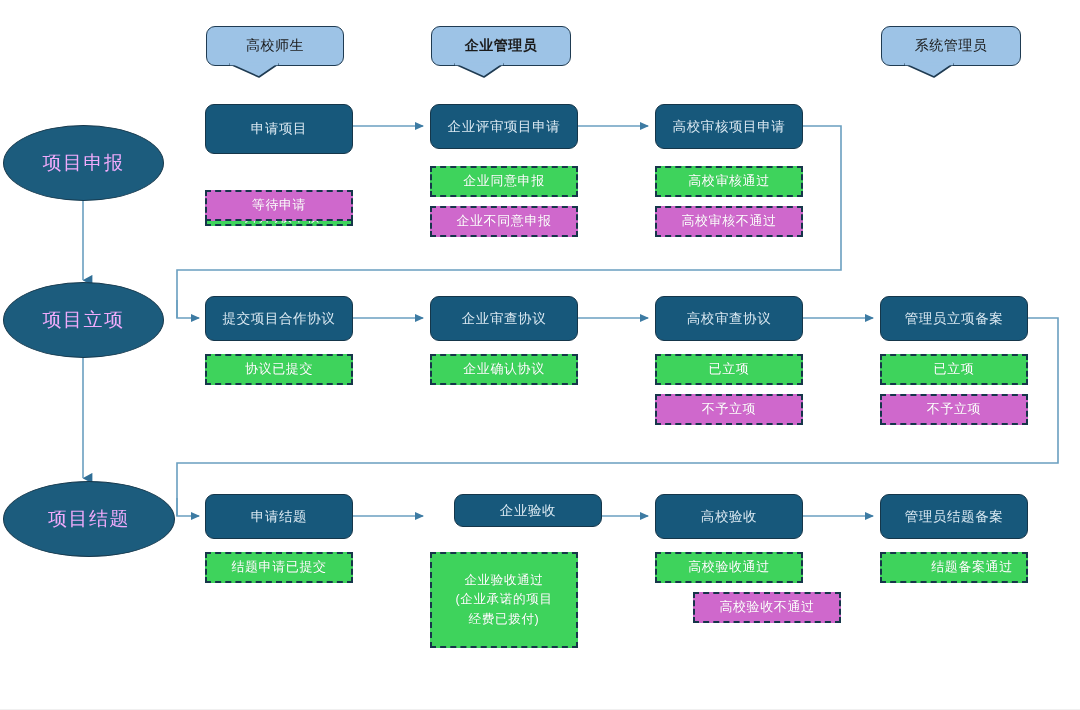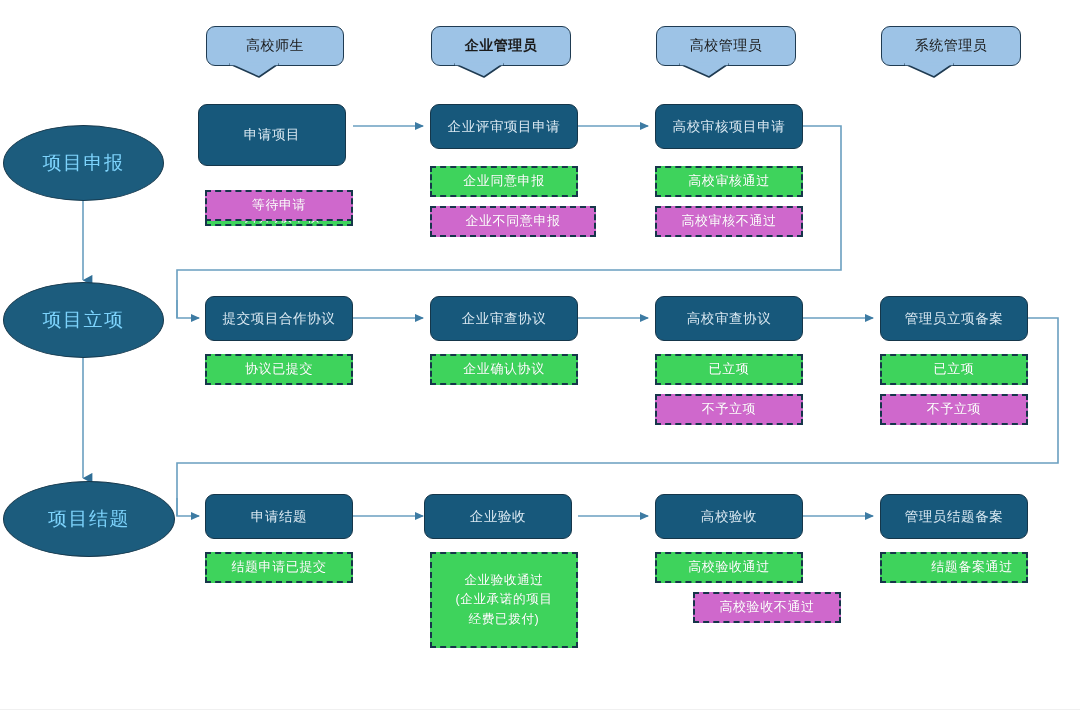--- a/index.html
+++ b/index.html
@@ -34,21 +34,21 @@
     width:50px;height:14px;
     overflow:visible;
   }
 
   
   .phase{
     position:absolute;
     background:#1c5c7d;
     border:1.8px solid #16384c;
     border-radius:50%;
-    color:#7dd3fc;
+    color:#f0abfc;
     font-size:19px;
     display:flex;align-items:center;justify-content:center;
     letter-spacing:1.5px;
     box-sizing:border-box;
   }
 
   
   .step{
     position:absolute;
     background:#17587b;
@@ -130,63 +130,56 @@
   </div>
 
   <div class="role" style="left:431px;top:26px;width:140px;height:40px;font-weight:bold;">
     <span>企业管理员</span>
     <svg class="tail" viewBox="0 0 50 14">
       <path d="M1,0 L49,0 L30,13 Z" fill="#9dc3e6" stroke="#1f3b52" stroke-width="1.6" stroke-linejoin="round"></path>
       <line x1="1" y1="0" x2="49" y2="0" stroke="#9dc3e6" stroke-width="2.6"></line>
     </svg>
   </div>
 
-  <div class="role" style="left:656px;top:26px;width:140px;height:40px;">
-    <span>高校管理员</span>
-    <svg class="tail" viewBox="0 0 50 14">
-      <path d="M1,0 L49,0 L30,13 Z" fill="#9dc3e6" stroke="#1f3b52" stroke-width="1.6" stroke-linejoin="round"></path>
-      <line x1="1" y1="0" x2="49" y2="0" stroke="#9dc3e6" stroke-width="2.6"></line>
-    </svg>
-  </div>
 
   <div class="role" style="left:881px;top:26px;width:140px;height:40px;">
     <span>系统管理员</span>
     <svg class="tail" viewBox="0 0 50 14">
       <path d="M1,0 L49,0 L30,13 Z" fill="#9dc3e6" stroke="#1f3b52" stroke-width="1.6" stroke-linejoin="round"></path>
       <line x1="1" y1="0" x2="49" y2="0" stroke="#9dc3e6" stroke-width="2.6"></line>
     </svg>
   </div>
 
   <div class="phase" style="left:3px;top:125px;width:161px;height:76px;">
     <span>项目申报</span>
   </div>
   <div class="phase" style="left:3px;top:282px;width:161px;height:76px;">
     <span>项目立项</span>
   </div>
   <div class="phase" style="left:3px;top:481px;width:172px;height:76px;">
     <span>项目结题</span>
   </div>
 
-  <div class="step" style="left:198px;top:104px;width:148px;height:62px;">
+  <div class="step" style="left:205px;top:104px;width:148px;height:50px;">
     <span>申请项目</span>
   </div>
   <div class="chip ok" style="left:205px;top:166px;width:148px;height:18px;margin-top:42px;">
     <span>等待高校审核</span>
   </div>
   <div class="chip no" style="left:205px;top:190px;width:148px;height:31px;">
     <span>等待申请</span>
   </div>
 
   <div class="step" style="left:430px;top:104px;width:148px;height:45px;">
     <span>企业评审项目申请</span>
   </div>
   <div class="chip ok" style="left:430px;top:166px;width:148px;height:31px;">
     <span>企业同意申报</span>
   </div>
-  <div class="chip no" style="left:430px;top:206px;width:166px;height:31px;">
+  <div class="chip no" style="left:430px;top:206px;width:148px;height:31px;">
     <span>企业不同意申报</span>
   </div>
 
   <div class="step" style="left:655px;top:104px;width:148px;height:45px;">
     <span>高校审核项目申请</span>
   </div>
   <div class="chip ok" style="left:655px;top:166px;width:148px;height:31px;">
     <span>高校审核通过</span>
   </div>
   <div class="chip no" style="left:655px;top:206px;width:148px;height:31px;">
@@ -227,21 +220,21 @@
     <span>不予立项</span>
   </div>
 
   <div class="step" style="left:205px;top:494px;width:148px;height:45px;">
     <span>申请结题</span>
   </div>
   <div class="chip ok" style="left:205px;top:552px;width:148px;height:31px;">
     <span>结题申请已提交</span>
   </div>
 
-  <div class="step" style="left:424px;top:494px;width:148px;height:45px;">
+  <div class="step" style="left:454px;top:494px;width:148px;height:33px;">
     <span>企业验收</span>
   </div>
   <div class="chip ok multi" style="left:430px;top:552px;width:148px;height:96px;">
     <span>企业验收通过
 (企业承诺的项目
 经费已拨付)</span>
   </div>
 
   <div class="step" style="left:655px;top:494px;width:148px;height:45px;">
     <span>高校验收</span>

